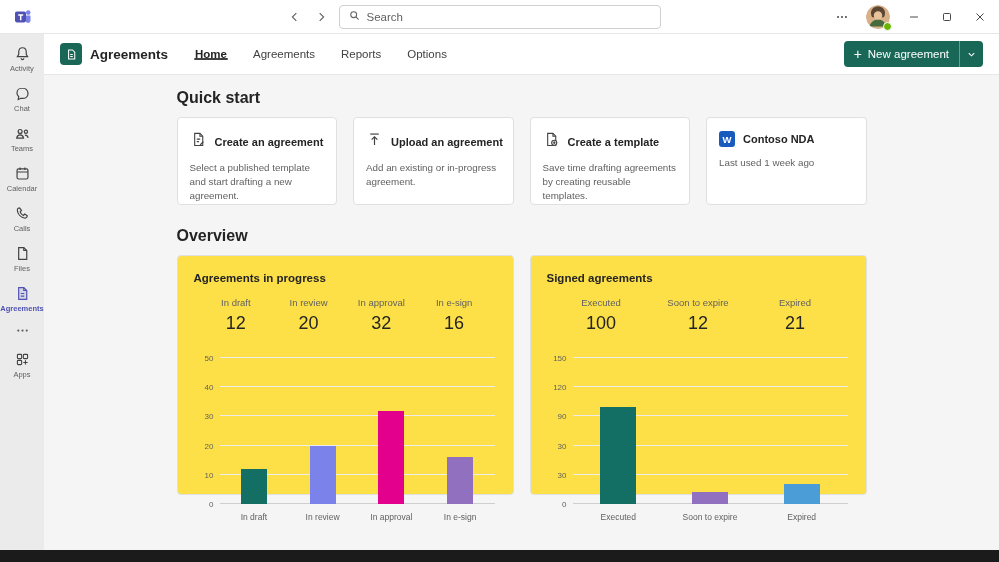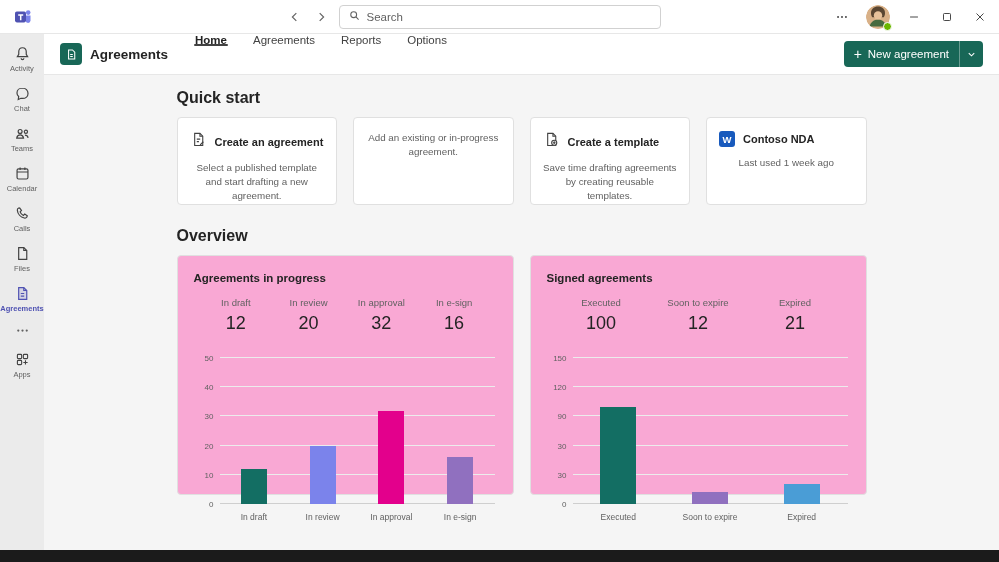--- a/index.html
+++ b/index.html
@@ -32,47 +32,47 @@
   .rail-item.active .rail-label { color:#4f52b2; font-weight:bold; }
   .rail-more { padding:2px 0 6px; }
   .rail-icon { display:flex; height:18px; align-items:center; }
 
   .main { flex:1; display:flex; flex-direction:column; min-width:0; }
 
   
   .app-header { flex:0 0 40px; background:#fff; border-bottom:1px solid #e7e7e7; display:flex; align-items:center; padding:0 16px; }
   .app-icon { width:22px; height:22px; border-radius:4px; display:flex; align-items:center; justify-content:center; margin-right:8px; }
   .app-title { font-size:13.5px; font-weight:bold; color:#242424; margin-right:26px; }
-  .tabs { display:flex; gap:24px; height:40px; align-items:flex-start; }
+  .tabs { display:flex; gap:24px; height:40px; align-items:center; }
   .tab { font-size:11.5px; color:#424242; display:flex; align-items:center; position:relative; cursor:pointer; padding:0 1px; }
   .tab.active { font-weight:bold; color:#242424; }
   .tab.active::after { content:""; position:absolute; left:0; right:0; bottom:0; height:2.5px; background:#424242; border-radius:2px; }
   .header-actions { margin-left:auto; display:flex; align-items:center; gap:8px; }
   .btn-secondary { height:26px; padding:0 12px; background:#fff; border:1px solid #d1d1d1; border-radius:4px;
     font-size:11.5px; color:#242424; display:flex; align-items:center; cursor:pointer; }
   .btn-primary { height:26px; border-radius:4px; color:#fff; display:flex; align-items:stretch; font-size:11.5px;
     overflow:hidden; cursor:pointer; }
   .btn-primary .bp-main { display:flex; align-items:center; gap:6px; padding:0 10px; }
   .btn-primary .bp-split { width:24px; border-left:1px solid rgba(255,255,255,.35); display:flex; align-items:center; justify-content:center; }
   .plus { font-size:14px; line-height:1; font-weight:normal; }
 
   
   .content { flex:1; overflow:hidden; display:flex; justify-content:center; }
   .content-inner { width:690px; padding-top:14px; }
   .section-title { font-size:16px; font-weight:bold; color:#242424; margin-bottom:10px; }
   .qcards { display:flex; gap:16px; margin-bottom:22px; }
-  .qcard { flex:1; min-width:0; background:#fff; border:1px solid #e0e0e0; border-radius:4px; padding:13px 12px; height:88px; cursor:pointer;text-align:center; }
+  .qcard { flex:1; min-width:0; background:#fff; border:1px solid #e0e0e0; border-radius:4px; padding:13px 12px; height:88px; cursor:pointer; }
   .qcard-head { display:flex; align-items:center; gap:8px; margin-bottom:9px; }
   .qcard-title { font-size:11px; font-weight:bold; color:#242424; white-space:nowrap; }
   .qcard-desc { font-size:9.8px; color:#616161; line-height:1.42; }
   .word-icon { width:16px; height:16px; border-radius:3px; background:#185abd; color:#fff; font-size:9.5px; font-weight:bold;
     display:flex; align-items:center; justify-content:center; flex:0 0 16px; }
 
   .ocards { display:flex; gap:16px; }
-  .ocard { flex:1; min-width:0; background:#f9a8d4; border:1px solid #e0e0e0; border-radius:4px; padding:16px; height:240px; }
+  .ocard { flex:1; min-width:0; background:#fde047; border:1px solid #e0e0e0; border-radius:4px; padding:16px; height:240px; }
   .ocard-title { font-size:11.5px; font-weight:bold; color:#242424; }
   .stats { display:flex; margin-top:13px; padding:0 6px; }
   .stat { flex:1; text-align:center; }
   .stat-label { font-size:9.5px; color:#616161; margin-bottom:5px; }
   .stat-value { font-size:18px; color:#242424; }
 
   .chart { margin-top:24px; }
   .plot { position:relative; height:146px; }
   .gridline { position:absolute; left:26px; right:2px; height:1px; background:#ececec; }
   .gridline.zero { background:#cfcfcf; }
@@ -287,20 +287,30 @@
                       <path d="M11.7 2.8v3.3H15"></path>
                       <path d="M8 9.5h4M8 12.5h2.5"></path>
                       <path d="M11.8 15.5l3.4-3.4 1 1-3.4 3.4-1.3.3z" fill="#424242" stroke="none"></path>
                     </svg>
                 </span>
                 <span class="qcard-title">Create an agreement</span>
               </div>
               <div class="qcard-desc">Select a published template and start drafting a new agreement.</div>
             </div>
             <div class="qcard">
+              <div class="qcard-head">
+                <span>
+                  <svg width="17" height="17" viewBox="0 0 20 20" fill="none" stroke="#424242" stroke-width="1.4">
+                      <path d="M5 3.6h10"></path>
+                      <path d="M10 16.5V7"></path>
+                      <path d="M6.6 10.2 10 6.8l3.4 3.4"></path>
+                    </svg>
+                </span>
+                <span class="qcard-title">Upload an agreement</span>
+              </div>
               <div class="qcard-desc">Add an existing or in-progress agreement.</div>
             </div>
             <div class="qcard">
               <div class="qcard-head">
                 <span>
                   <svg width="17" height="17" viewBox="0 0 20 20" fill="none" stroke="#424242" stroke-width="1.3">
                       <path d="M5.5 2.8h6.2l3.3 3.3V17H5.5z"></path>
                       <path d="M11.7 2.8v3.3H15"></path>
                       <circle cx="13.2" cy="13.8" r="3" fill="#fff"></circle>
                       <path d="M13.2 12.2v3.2M11.6 13.8h3.2"></path>

